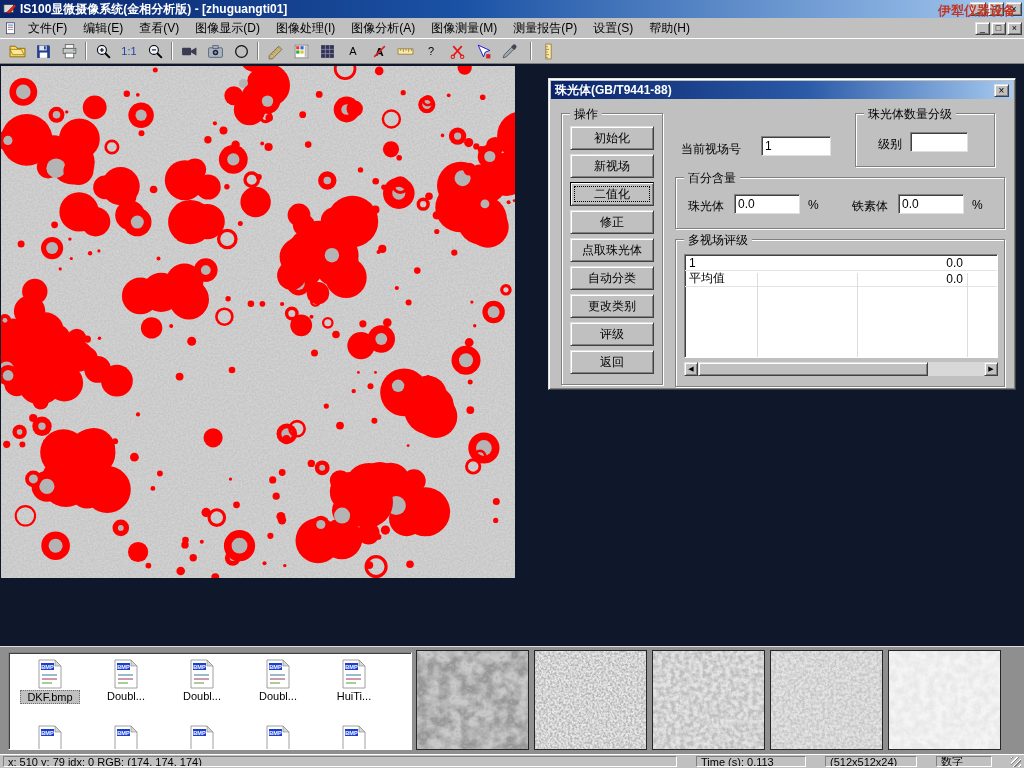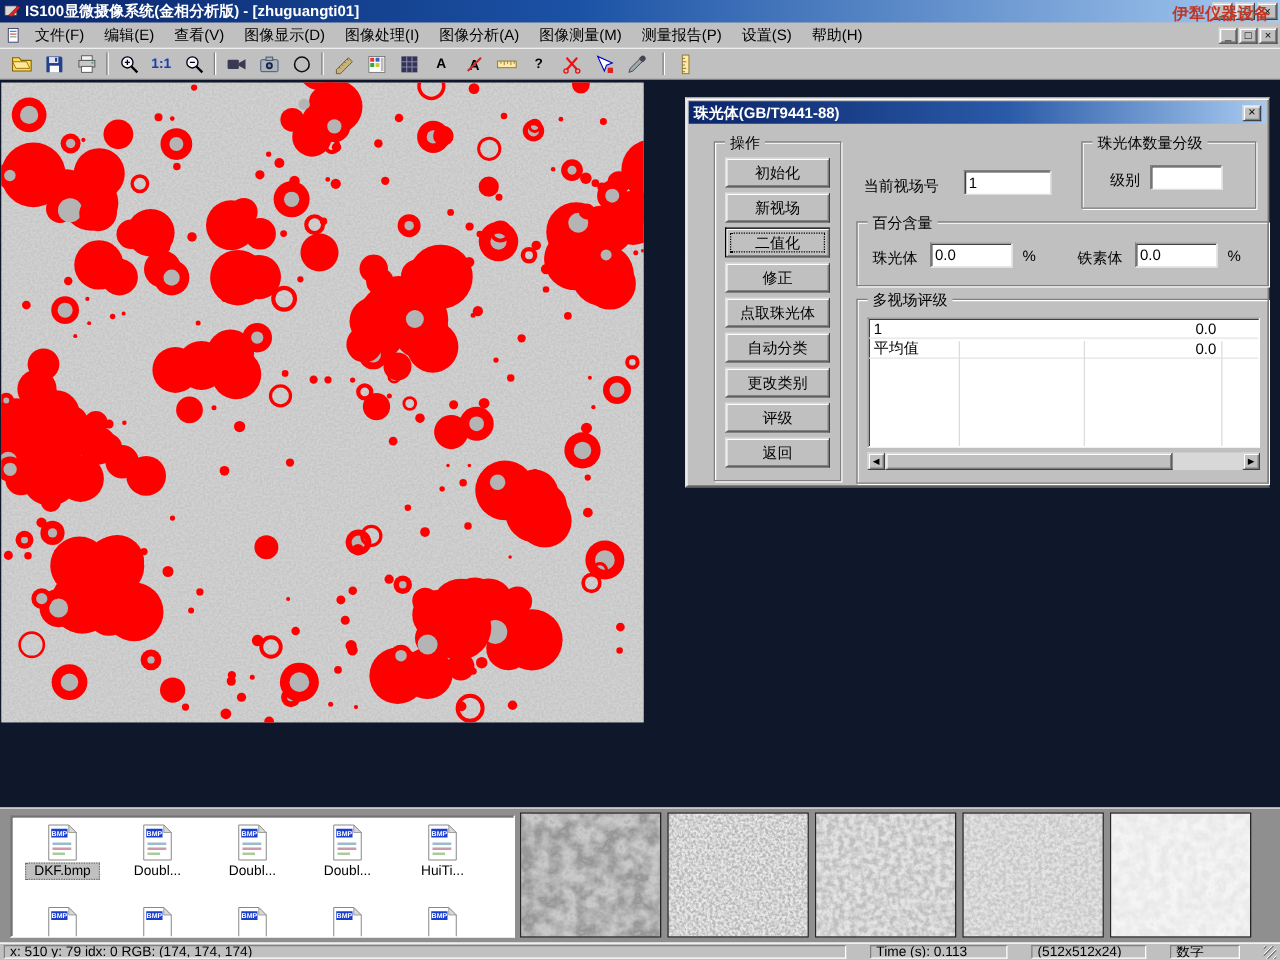--- a/index.html
+++ b/index.html
@@ -17,30 +17,30 @@
 .menubar{position:absolute;left:0;top:18px;width:1024px;height:20px;background:#c0c0c0;display:flex;align-items:center;padding:0 2px;z-index:39}
 .menubar .doc-icon{width:14px;height:15px;margin:0 2px;flex:none}
 .menu-item{padding:1px 8px;white-space:nowrap;cursor:default}
 .menu-spacer{flex:1}
 .mdi-btn{width:15px;height:13px;margin-left:1px;color:#000;font-size:9px;line-height:11px;text-align:center}
 
 .toolbar{position:absolute;left:0;top:38px;width:1024px;height:26px;background:#c0c0c0;border-top:1px solid #fff;border-bottom:1px solid #808080;display:flex;align-items:center;padding:0 4px}
 .tbtn{width:26px;height:22px;display:flex;align-items:center;justify-content:center;flex:none}
 .tbtn svg{width:17px;height:17px}
 .tsep{width:2px;height:18px;margin:0 3px;border-left:1px solid #808080;border-right:1px solid #fff;flex:none}
-.tglyph{font-weight:bold;font-size:11px}
+.tglyph{font-weight:normal;font-size:11px}
 .tglyph.blue{color:#1b3fb0}
 
 .client{position:absolute;left:0;top:64px;width:1024px;height:582px;background:#0f172a;overflow:hidden}
 #metal-img{position:absolute;left:1px;top:2px}
 
 .dialog{position:absolute;left:548px;top:14px;width:468px;height:312px;background:#c0c0c0;border:1px solid;border-color:#dfdfdf #404040 #404040 #dfdfdf;box-shadow:inset 1px 1px 0 #fff,inset -1px -1px 0 #808080;z-index:30}
 .dlg-title{height:18px;margin:2px;background:linear-gradient(90deg,#0a246a 0%,#2a5aa8 55%,#a6caf0 100%);display:flex;align-items:center;color:#fff;font-weight:bold;font-size:12px;padding:0 4px}
 .dlg-close{margin-left:auto;width:15px;height:13px;color:#000;font-size:10px;line-height:11px;text-align:center;font-weight:normal}
-.dlg-body{position:relative;height:290px;margin:0 12px}
+.dlg-body{position:relative;height:290px;margin:0 2px}
 .group{position:absolute;border:1px solid #808080;box-shadow:inset 1px 1px 0 #fff,1px 1px 0 #fff}
 .glabel{position:absolute;top:-8px;left:8px;background:#c0c0c0;padding:0 4px;white-space:nowrap}
 .g-ops{left:10px;top:12px;width:102px;height:272px;display:flex;flex-direction:column;align-items:center;gap:4px;padding-top:12px}
 .op-btn{width:84px;height:24px;display:flex;align-items:center;justify-content:center;white-space:nowrap;cursor:default}
 .op-btn.default{outline:1px dotted #000;outline-offset:-5px;border-color:#000 #404040 #404040 #000}
 .lbl{position:absolute;white-space:nowrap}
 .field{position:absolute;background:#fff;border:1px solid;border-color:#808080 #dfdfdf #dfdfdf #808080;box-shadow:inset 1px 1px 0 #404040;font-family:"Liberation Sans","DejaVu Sans",sans-serif;font-size:12px;padding:0 3px;height:20px}
 .g-grade{left:304px;top:12px;width:140px;height:54px}
 .g-pct{left:124px;top:76px;width:330px;height:52px}
 .g-table{left:124px;top:138px;width:330px;height:148px}

